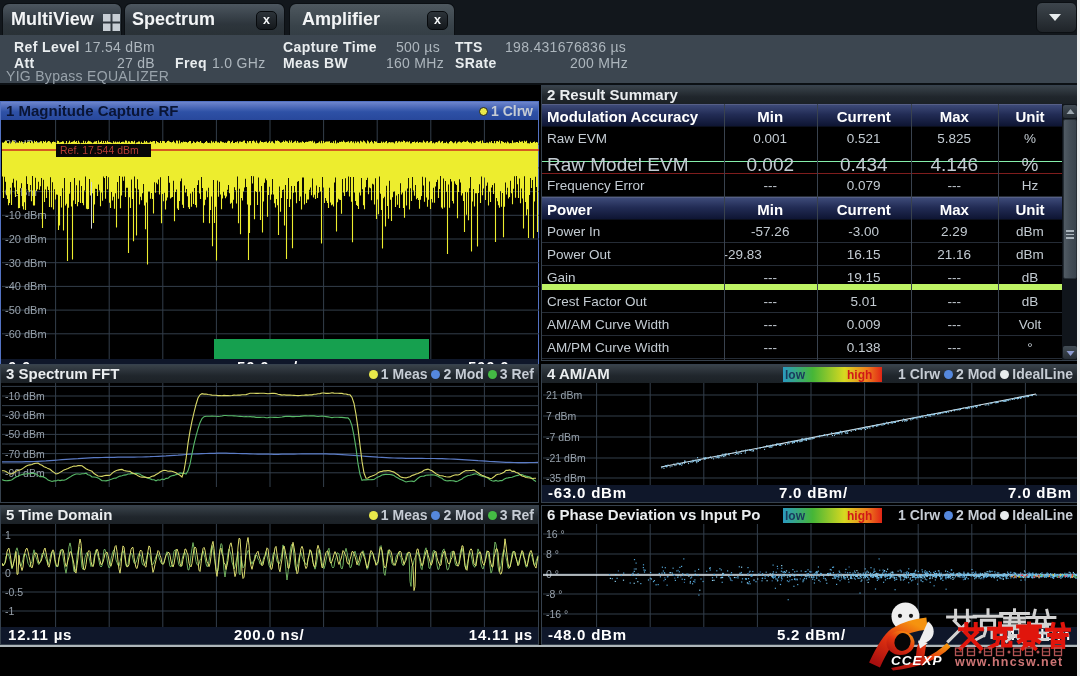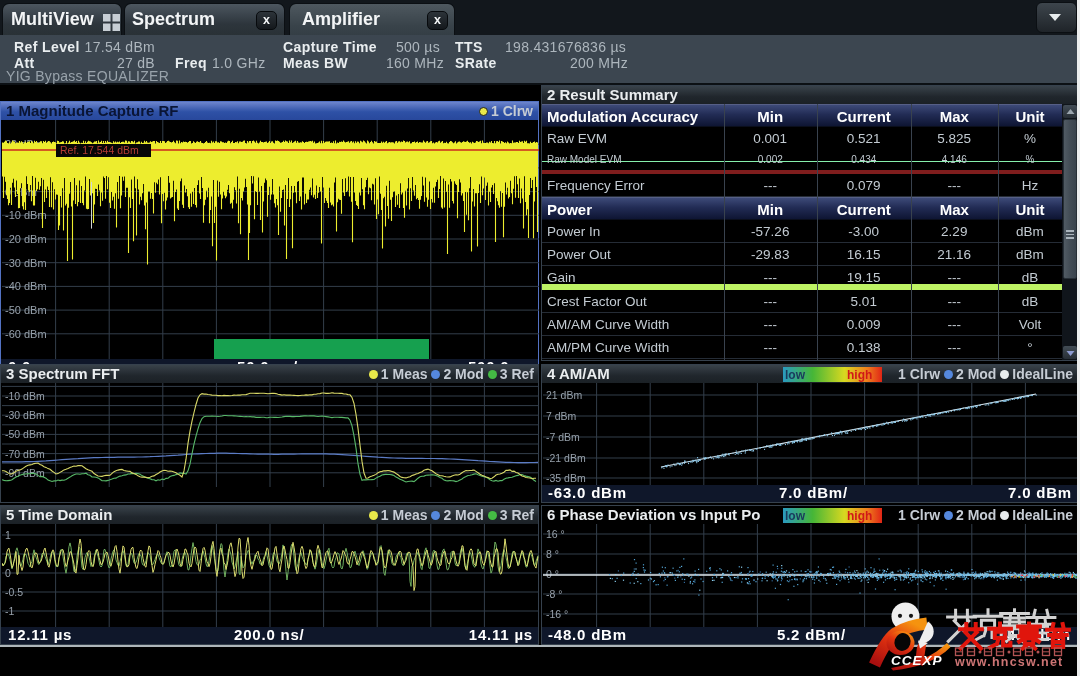--- a/index.html
+++ b/index.html
@@ -108,21 +108,21 @@
         <span class="abs" style="left:368.5px;top:3px;width:87.5px;text-align:center">Max</span>
         <span class="abs" style="left:456px;top:3px;width:64px;text-align:center">Unit</span>
       </div>
       <div class="abs" style="left:0;top:23.2px;width:520px;height:35px;border-bottom:1px solid #86efac;color:#c3cbd2;font-size:13.5px">
         <span class="abs" style="left:5px;top:4px">Raw EVM</span>
         <span class="abs" style="left:181.5px;top:4px;width:93.5px;text-align:center">0.001</span>
         <span class="abs" style="left:275px;top:4px;width:93.5px;text-align:center">0.521</span>
         <span class="abs" style="left:368.5px;top:4px;width:87.5px;text-align:center">5.825</span>
         <span class="abs" style="left:456px;top:4px;width:64px;text-align:center">%</span>
       </div>
-      <div class="abs" style="left:0;top:46.4px;width:520px;height:23.2px;border-bottom:4px solid #7f1d1d;color:#c3cbd2;font-size:10px">
+      <div class="abs" style="left:0;top:46.4px;width:520px;height:23.2px;border-bottom:1px solid #7f1d1d;color:#c3cbd2;font-size:19px">
         <span class="abs" style="left:5px;top:4px">Raw Model EVM</span>
         <span class="abs" style="left:181.5px;top:4px;width:93.5px;text-align:center">0.002</span>
         <span class="abs" style="left:275px;top:4px;width:93.5px;text-align:center">0.434</span>
         <span class="abs" style="left:368.5px;top:4px;width:87.5px;text-align:center">4.146</span>
         <span class="abs" style="left:456px;top:4px;width:64px;text-align:center">%</span>
       </div>
       <div class="abs" style="left:0;top:69.6px;width:520px;height:23.2px;border-bottom:1px solid #252c36;color:#c3cbd2;font-size:13.5px">
         <span class="abs" style="left:5px;top:4px">Frequency Error</span>
         <span class="abs" style="left:181.5px;top:4px;width:93.5px;text-align:center">---</span>
         <span class="abs" style="left:275px;top:4px;width:93.5px;text-align:center">0.079</span>
@@ -138,21 +138,21 @@
       </div>
       <div class="abs" style="left:0;top:116.0px;width:520px;height:23.2px;border-bottom:1px solid #252c36;color:#c3cbd2;font-size:13.5px">
         <span class="abs" style="left:5px;top:4px">Power In</span>
         <span class="abs" style="left:181.5px;top:4px;width:93.5px;text-align:center">-57.26</span>
         <span class="abs" style="left:275px;top:4px;width:93.5px;text-align:center">-3.00</span>
         <span class="abs" style="left:368.5px;top:4px;width:87.5px;text-align:center">2.29</span>
         <span class="abs" style="left:456px;top:4px;width:64px;text-align:center">dBm</span>
       </div>
       <div class="abs" style="left:0;top:139.2px;width:520px;height:23.2px;border-bottom:1px solid #252c36;color:#c3cbd2;font-size:13.5px">
         <span class="abs" style="left:5px;top:4px">Power Out</span>
-        <span class="abs" style="left:181.5px;top:4px;width:93.5px;text-align:center">-29.83</span>
+        <span class="abs" style="left:181.5px;top:4px;width:93.5px;text-align:left">-29.83</span>
         <span class="abs" style="left:275px;top:4px;width:93.5px;text-align:center">16.15</span>
         <span class="abs" style="left:368.5px;top:4px;width:87.5px;text-align:center">21.16</span>
         <span class="abs" style="left:456px;top:4px;width:64px;text-align:center">dBm</span>
       </div>
       <div class="abs" style="left:0;top:162.4px;width:520px;height:23.2px;border-bottom:6px solid #bef264;color:#c3cbd2;font-size:13.5px">
         <span class="abs" style="left:5px;top:4px">Gain</span>
         <span class="abs" style="left:181.5px;top:4px;width:93.5px;text-align:center">---</span>
         <span class="abs" style="left:275px;top:4px;width:93.5px;text-align:center">19.15</span>
         <span class="abs" style="left:368.5px;top:4px;width:87.5px;text-align:center">---</span>
         <span class="abs" style="left:456px;top:4px;width:64px;text-align:center">dB</span>

